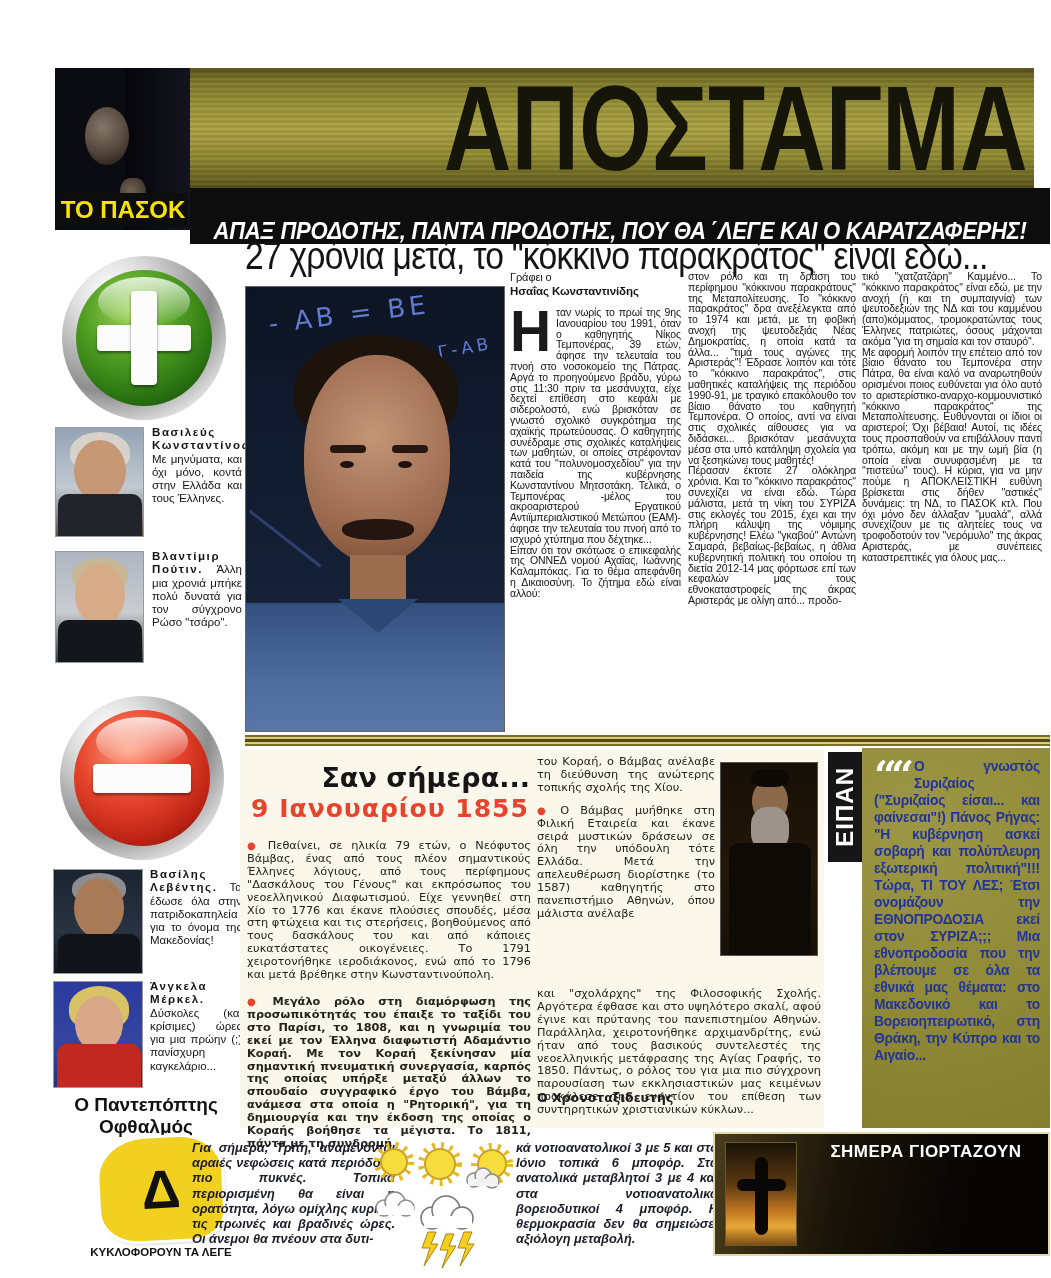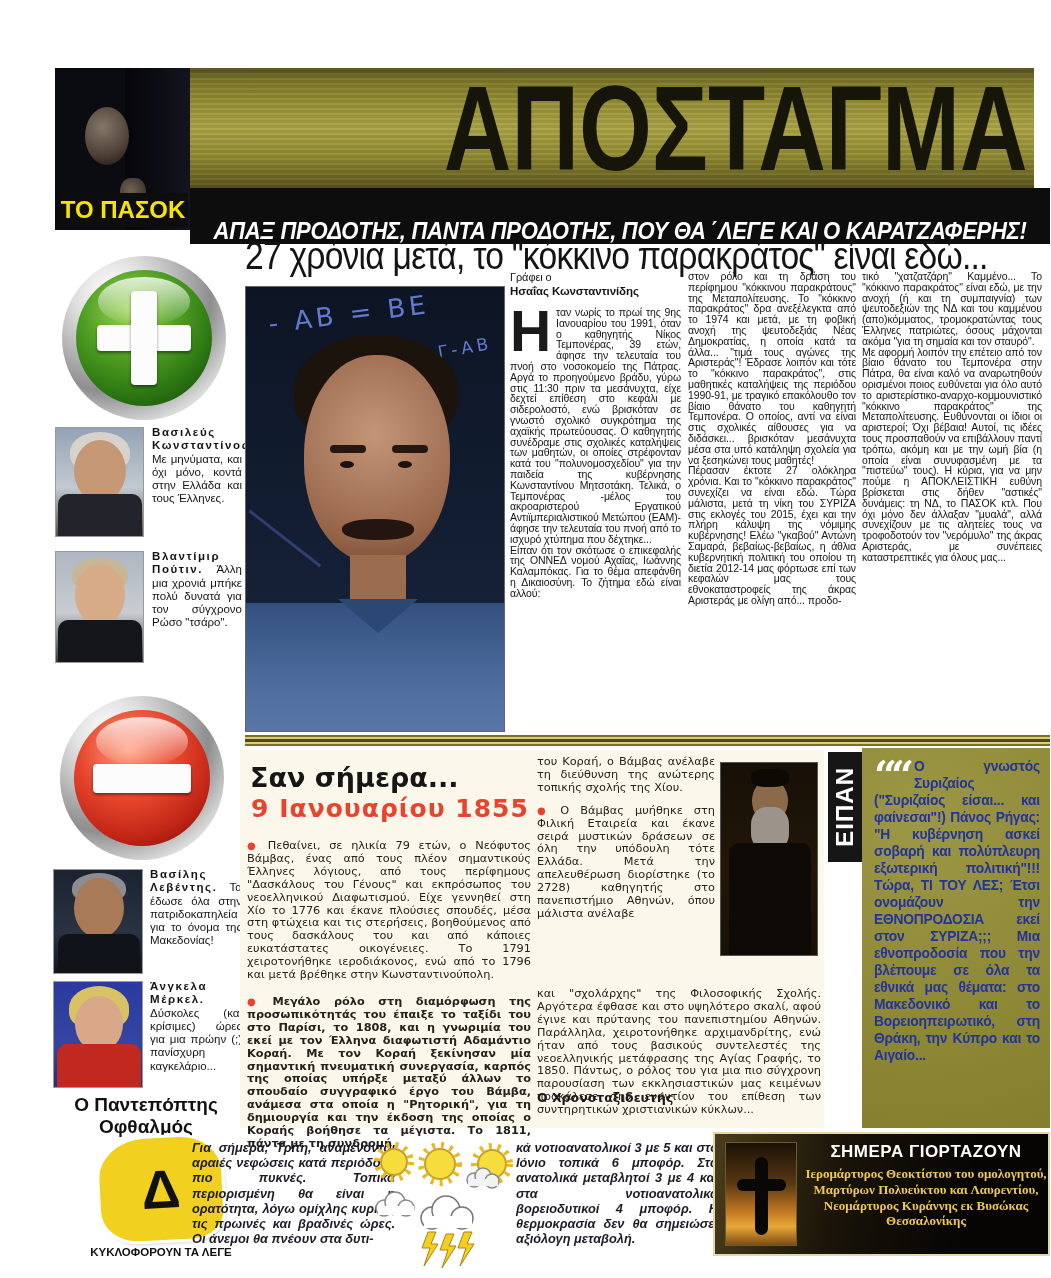--- a/index.html
+++ b/index.html
@@ -70,21 +70,21 @@
   .cap{font-size:11.5px;line-height:13.3px;text-align:justify;color:#141414;}
   .cap b{font-weight:700;letter-spacing:1.6px;}
   .sb-footer{font-size:19px;font-weight:700;text-align:center;color:#111;}
 
   
   .gold-bar{left:245px;top:735px;width:805px;height:11px;
      background:linear-gradient(180deg,#7e6f1e 0 2px,#d9cd86 2px 4px,#554a12 4px 7px,#d9cd86 7px 9px,#7e6f1e 9px 11px);}
 
   
   .ss-bg{left:240px;top:750px;width:584px;height:378px;background:#fcf7eb;}
-  .ss-title{font-family:"DejaVu Sans",sans-serif;font-size:27px;font-weight:700;color:#161616;text-align:left;}
+  .ss-title{font-family:"DejaVu Sans",sans-serif;font-size:27px;font-weight:700;color:#161616;text-align:right;}
   .ss-date{font-family:"DejaVu Sans",sans-serif;font-size:25px;font-weight:700;color:#e8432c;text-align:center;letter-spacing:1px;}
   .ss-text{font-family:"DejaVu Sans",sans-serif;font-size:11.3px;line-height:12.9px;text-align:justify;color:#26211c;}
   .ss-text p{margin:0;}
   .bullet{color:#e8432c;font-size:10px;padding-right:7px;}
   .ss-sign{font-family:"DejaVu Sans",sans-serif;font-size:12.5px;font-weight:700;text-align:left;color:#1a1a1a;}
   .ss-portrait{border:1px solid #555;box-sizing:border-box;background:linear-gradient(180deg,#171007 0%,#221708 55%,#191106 100%);overflow:hidden;}
 
   
   .eipan-label{left:828px;top:752px;width:34px;height:110px;background:#161616;display:flex;align-items:center;justify-content:center;}
   .eipan-label span{writing-mode:vertical-rl;transform:rotate(180deg);color:#fff;font-size:24px;font-weight:700;letter-spacing:1px;}
@@ -232,21 +232,21 @@
 
   <div class="abs ss-text" style="left:247px;top:840px;width:284px;height:146px;">
     <p><span class="bullet">●</span><span>Πεθαίνει, σε ηλικία 79 ετών, ο Νεόφυτος Βάμβας, ένας από τους πλέον σημαντικούς Έλληνες λόγιους, από τους περίφημους "Δασκάλους του Γένους" και εκπρόσωπος του νεοελληνικού Διαφωτισμού. Είχε γεννηθεί στη Χίο το 1776 και έκανε πλούσιες σπουδές, μέσα στη φτώχεια και τις στερήσεις, βοηθούμενος από τους δασκάλους του και από κάποιες ευκατάστατες οικογένειες. Το 1791 χειροτονήθηκε ιεροδιάκονος, ενώ από το 1796 και μετά βρέθηκε στην Κωνσταντινούπολη.</span></p>
   </div>
   <div class="abs ss-text" style="left:247px;top:996px;width:284px;height:128px;font-weight:bold;">
     <p><span class="bullet">●</span><span>Μεγάλο ρόλο στη διαμόρφωση της προσωπικότητάς του έπαιξε το ταξίδι του στο Παρίσι, το 1808, και η γνωριμία του εκεί με τον Έλληνα διαφωτιστή Αδαμάντιο Κοραή. Με τον Κοραή ξεκίνησαν μία σημαντική πνευματική συνεργασία, καρπός της οποίας υπήρξε μεταξύ άλλων το σπουδαίο συγγραφικό έργο του Βάμβα, ανάμεσα στα οποία η "Ρητορική", για τη δημιουργία και την έκδοση της οποίας ο Κοραής βοήθησε τα μέγιστα. Το 1811, πάντα με τη συνδρομή</span></p>
   </div>
 
   <div class="abs ss-text" style="left:537px;top:756px;width:178px;height:230px;">
     <p style="margin-bottom:10px;"><span>του Κοραή, ο Βάμβας ανέλαβε τη διεύθυνση της ανώτερης τοπικής σχολής της Χίου.</span></p>
-    <p><span class="bullet">●</span><span>Ο Βάμβας μυήθηκε στη Φιλική Εταιρεία και έκανε σειρά μυστικών δράσεων σε όλη την υπόδουλη τότε Ελλάδα. Μετά την απελευθέρωση διορίστηκε (το 2728) καθηγητής στο πανεπιστήμιο Αθηνών, όπου μάλιστα ανέλαβε</span></p>
+    <p><span class="bullet">●</span><span>Ο Βάμβας μυήθηκε στη Φιλική Εταιρεία και έκανε σειρά μυστικών δράσεων σε όλη την υπόδουλη τότε Ελλάδα. Μετά την απελευθέρωση διορίστηκε (το 1587) καθηγητής στο πανεπιστήμιο Αθηνών, όπου μάλιστα ανέλαβε</span></p>
   </div>
 
   <div class="abs ss-portrait" style="left:720px;top:762px;width:98px;height:194px;">
     <div class="p-head" style="left:31px;top:16px;width:36px;height:44px;background-color:#8a6a4a;"></div>
     <div style="position:absolute;left:30px;top:6px;width:38px;height:18px;border-radius:40%;background:#0d0a06;"></div>
     <div style="position:absolute;left:30px;top:44px;width:38px;height:44px;border-radius:40%;background:#9c948a;"></div>
     <div class="p-body" style="left:8px;top:80px;width:82px;height:114px;background:#0e0b06;"></div>
   </div>
 
   <div class="abs ss-text" style="left:537px;top:988px;width:284px;height:98px;">
@@ -316,16 +316,15 @@
   </div>
 
   <div class="abs weather" style="left:516px;top:1140px;width:202px;height:118px;">κά νοτιοανατολικοί 3 με 5 και στο Ιόνιο τοπικά 6 μποφόρ. Στα ανατολικά μεταβλητοί 3 με 4 και στα νοτιοανατολικά βορειοδυτικοί 4 μποφόρ. Η θερμοκρασία δεν θα σημειώσει αξιόλογη μεταβολή.</div>
 
   <div class="abs gior-box">
     <div class="cross-photo">
       <div class="cross-v"></div>
       <div class="cross-h"></div>
     </div>
     <div class="gior-title">ΣΗΜΕΡΑ ΓΙΟΡΤΑΖΟΥΝ</div>
-    <div class="gior-text">Ιερομάρτυρος Θεοκτίστου του ομολογητού, Μαρτύρων Πολυεύκτου και Λαυρεντίου, Νεομάρτυρος Κυράννης εκ Βυσώκας Θεσσαλονίκης</div>
   </div>
 
 </div>
 
 </body></html>

